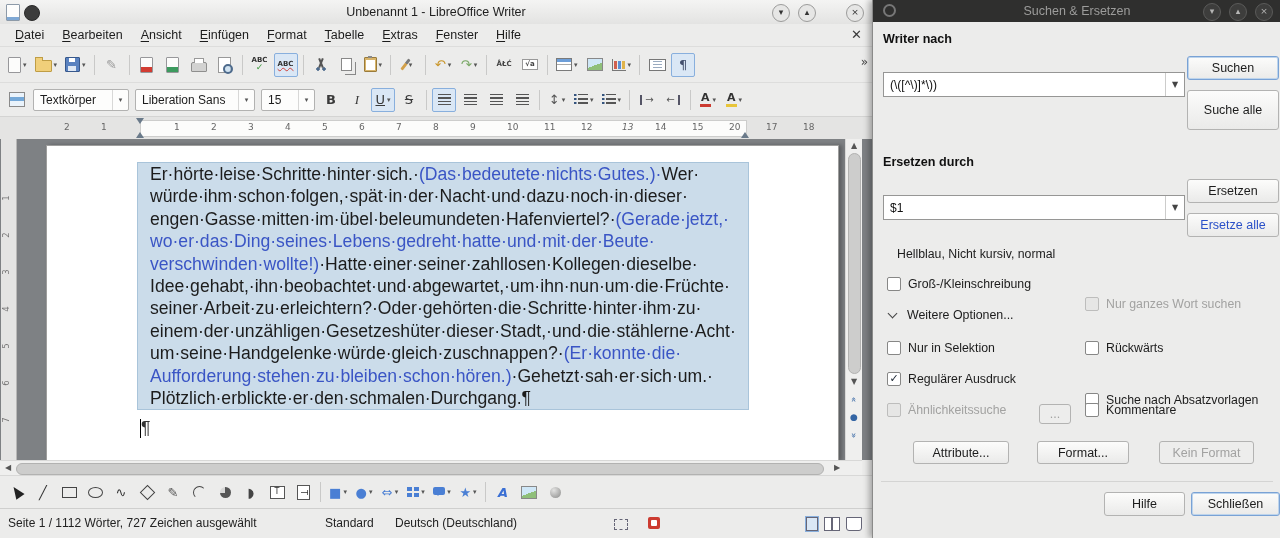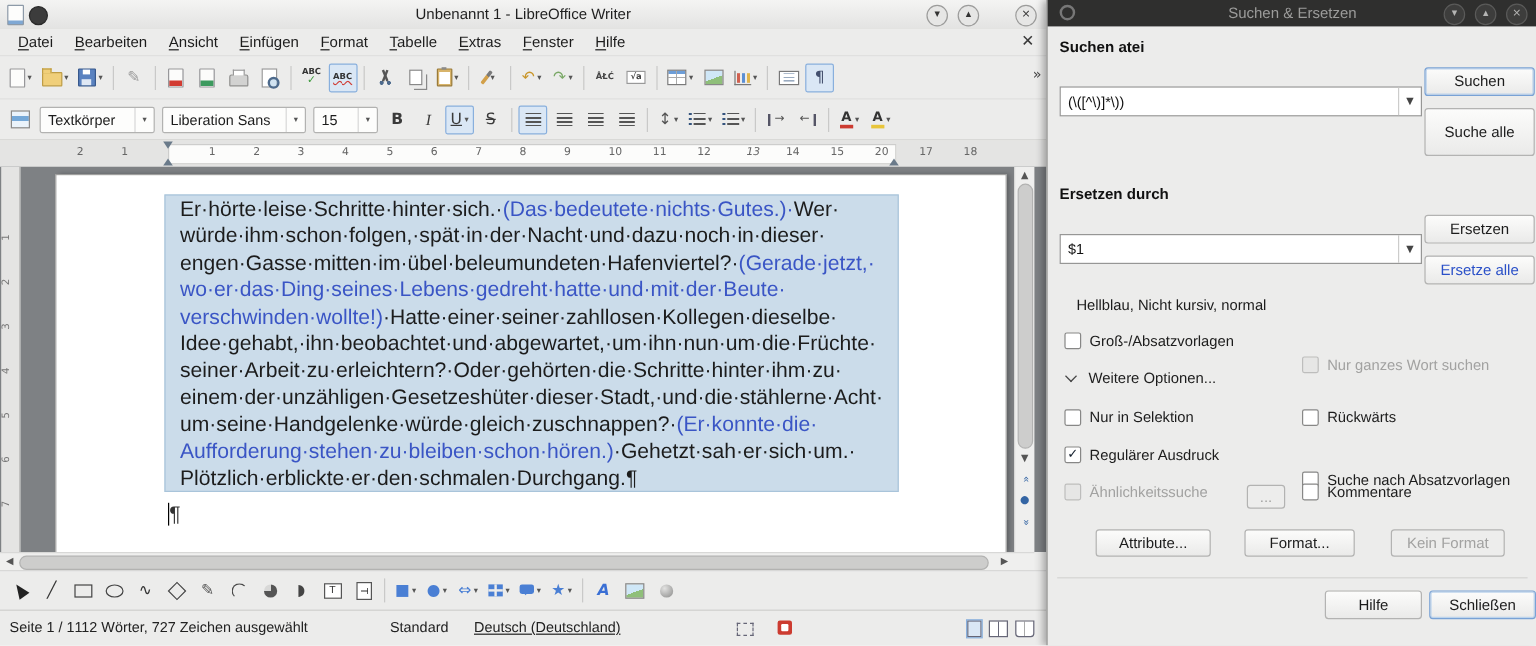--- a/index.html
+++ b/index.html
@@ -474,61 +474,61 @@
           <span class="tbi">
             <span class="glyph a-sphere"></span>
           </span>
         </span>
     </div>
 
     <div id="statusbar">
       <span class="st" style="left:8px;">Seite 1 / 1</span>
       <span class="st" style="left:62px;">112 Wörter, 727 Zeichen ausgewählt</span>
       <span class="st" style="left:325px;">Standard</span>
-      <span class="st" style="left:395px;text-decoration:underline;">Deutsch (Deutschland)</span>
+      <span class="st" style="left:395px;">Deutsch (Deutschland)</span>
       <span class="s-selmode"></span>
       <span class="s-modified"></span>
       <span class="s-view sel" style="left:806px;"></span>
       <span class="s-view multi" style="left:824px;"></span>
       <span class="s-view book" style="left:846px;"></span>
     </div>
   </div>
 
   <div id="dialog">
     <div class="dlg-title">
       <span class="dlg-icon"></span>
       <span>Suchen &amp; Ersetzen</span>
       <span class="dlg-wc-row">
           <span class="dwc">▾</span>
           <span class="dwc">▴</span>
           <span class="dwc">×</span>
         </span>
     </div>
 
-    <span class="dlg-label" style="left:10px;top:32px;">Suchen atei</span>
+    <span class="dlg-label" style="left:10px;top:32px;">Writer nach</span>
     <span class="dcombo" style="top:72px;">
       <span class="val">(\([^\)]*\))</span>
       <span class="darr">▼</span>
     </span>
     <span class="btn focus" style="left:314px;top:56px;width:92px;height:24px;">Suchen</span>
     <span class="btn" style="left:314px;top:90px;width:92px;height:40px;">Suche alle</span>
 
     <span class="dlg-label" style="left:10px;top:155px;">Ersetzen durch</span>
     <span class="dcombo" style="top:195px;">
       <span class="val">$1</span>
       <span class="darr">▼</span>
     </span>
     <span class="btn" style="left:314px;top:179px;width:92px;height:24px;">Ersetzen</span>
     <span class="btn blue-text" style="left:314px;top:213px;width:92px;height:24px;">Ersetze alle</span>
 
     <span class="dlg-info" style="top:247px;">Hellblau, Nicht kursiv, normal</span>
 
     <span><span class="cb" style="top: 276px; left: 14px;">
           <span class="cbx"></span>
-          <span class="cbl">Groß-/Absatzvorlagen</span>
+          <span class="cbl">Groß-/Kleinschreibung</span>
         </span><span class="cb disabled" style="top: 276px; left: 212px; margin-top: 20px;">
           <span class="cbx"></span>
           <span class="cbl">Nur ganzes Wort suchen</span>
         </span><span class="cb" style="top: 340px; left: 14px;">
           <span class="cbx"></span>
           <span class="cbl">Nur in Selektion</span>
         </span><span class="cb" style="top: 340px; left: 212px;">
           <span class="cbx"></span>
           <span class="cbl">Rückwärts</span>
         </span><span class="cb" style="top: 371px; left: 14px;">

